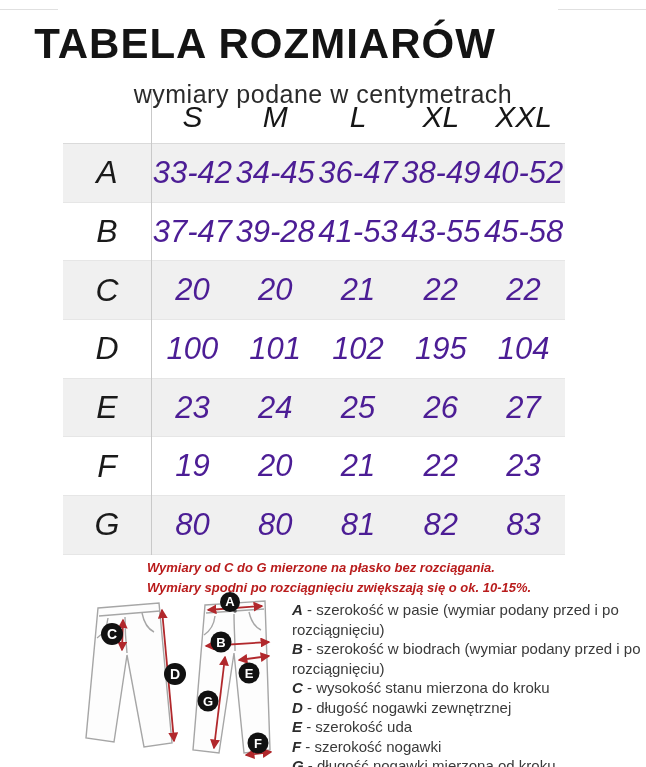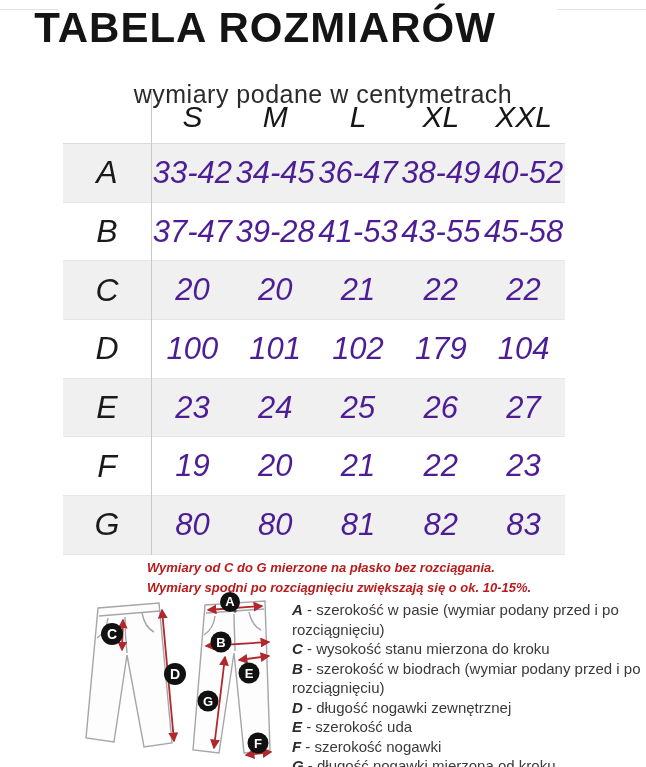--- a/index.html
+++ b/index.html
@@ -5,21 +5,21 @@
   html,body{margin:0;padding:0;background:#fff;}
   #canvas{
     position:relative;width:646px;height:767px;background:#ffffff;overflow:hidden;
     font-family:"Liberation Sans",sans-serif;color:#1a1a1a;
   }
   .corner-line{position:absolute;height:1px;background:#e0e0e0;}
   #corner-line-left{left:0;top:9px;width:58px;}
   #corner-line-right{left:558px;top:9px;width:88px;}
 
   .page-title{
-    position:absolute;left:0;top:4px;width:530px;text-align:center;
+    position:absolute;left:0;top:20px;width:530px;text-align:center;
     font-size:42px;font-weight:bold;letter-spacing:1px;color:#141414;
   }
   .page-subtitle{
     position:absolute;left:0;top:52px;width:646px;text-align:center;
     font-size:25px;font-weight:300;letter-spacing:.5px;color:#2b2b2b;margin-top:28px;
   }
 
   
   .size-table{
     position:absolute;left:63px;top:90px;width:502px;height:465px;
@@ -110,21 +110,21 @@
       <div class="tcell">20</div>
       <div class="tcell">21</div>
       <div class="tcell">22</div>
       <div class="tcell">22</div>
     </div>
     <div class="trow">
       <div class="tlabel">D</div>
       <div class="tcell">100</div>
       <div class="tcell">101</div>
       <div class="tcell">102</div>
-      <div class="tcell">179</div>
+      <div class="tcell">195</div>
       <div class="tcell">104</div>
     </div>
     <div class="trow">
       <div class="tlabel">E</div>
       <div class="tcell">23</div>
       <div class="tcell">24</div>
       <div class="tcell">25</div>
       <div class="tcell">26</div>
       <div class="tcell">27</div>
     </div>
@@ -212,21 +212,21 @@
       </g>
       <g>
         <circle cx="200" cy="151" r="10.5" fill="#111111"></circle>
         <text class="badge-letter" x="200" y="155.5" font-size="13">F</text>
       </g>
     </svg>
   </div>
 
   <div class="legend">
     <div class="legend-item"><span class="legend-key">A</span> <span>- szerokość w pasie (wymiar podany przed i po rozciągnięciu)</span></div>
+    <div class="legend-item"><span class="legend-key">B</span> <span>- szerokość w biodrach (wymiar podany przed i po rozciągnięciu)</span></div>
     <div class="legend-item"><span class="legend-key">C</span> <span>- wysokość stanu mierzona do kroku</span></div>
-    <div class="legend-item"><span class="legend-key">B</span> <span>- szerokość w biodrach (wymiar podany przed i po rozciągnięciu)</span></div>
     <div class="legend-item"><span class="legend-key">D</span> <span>- długość nogawki zewnętrznej</span></div>
     <div class="legend-item"><span class="legend-key">E</span> <span>- szerokość uda</span></div>
     <div class="legend-item"><span class="legend-key">F</span> <span>- szerokość nogawki</span></div>
     <div class="legend-item"><span class="legend-key">G</span> <span>- długość nogawki mierzona od kroku</span></div>
   </div>
 
 </div>
 
 </body></html>

